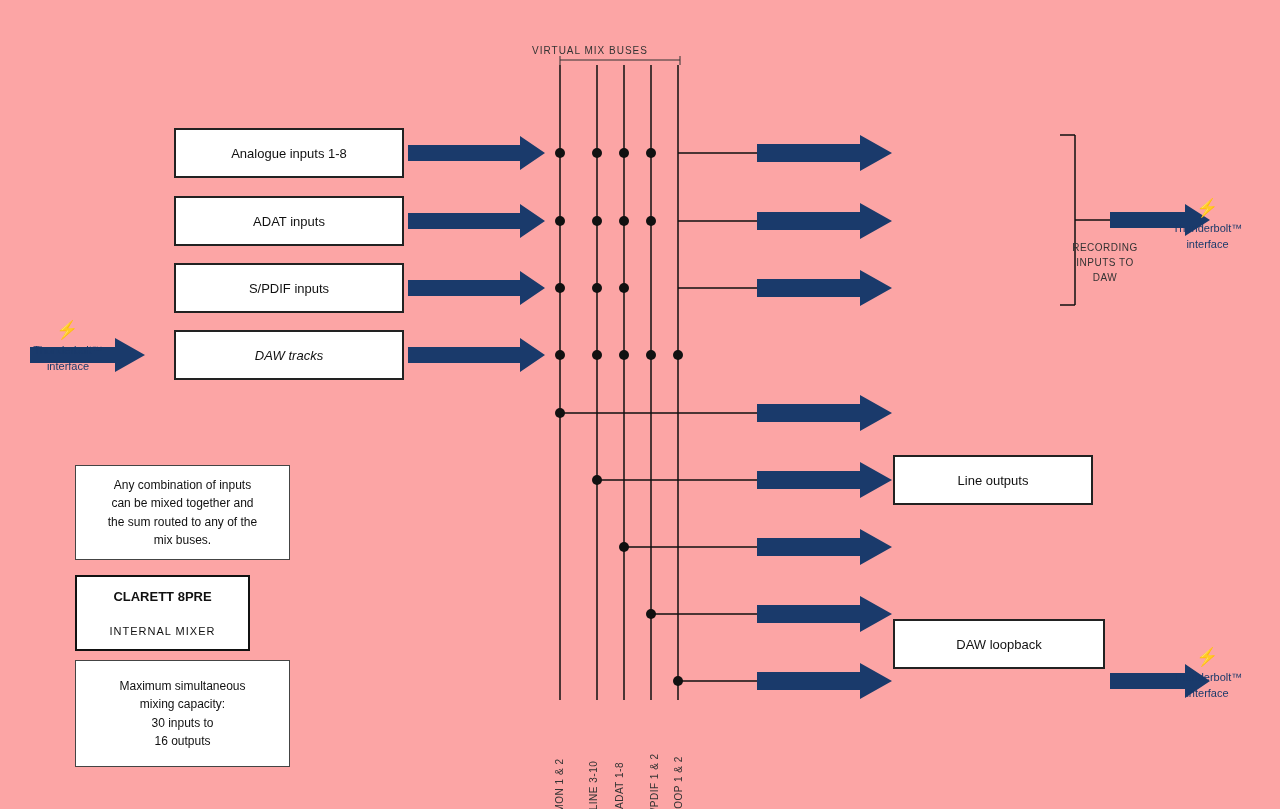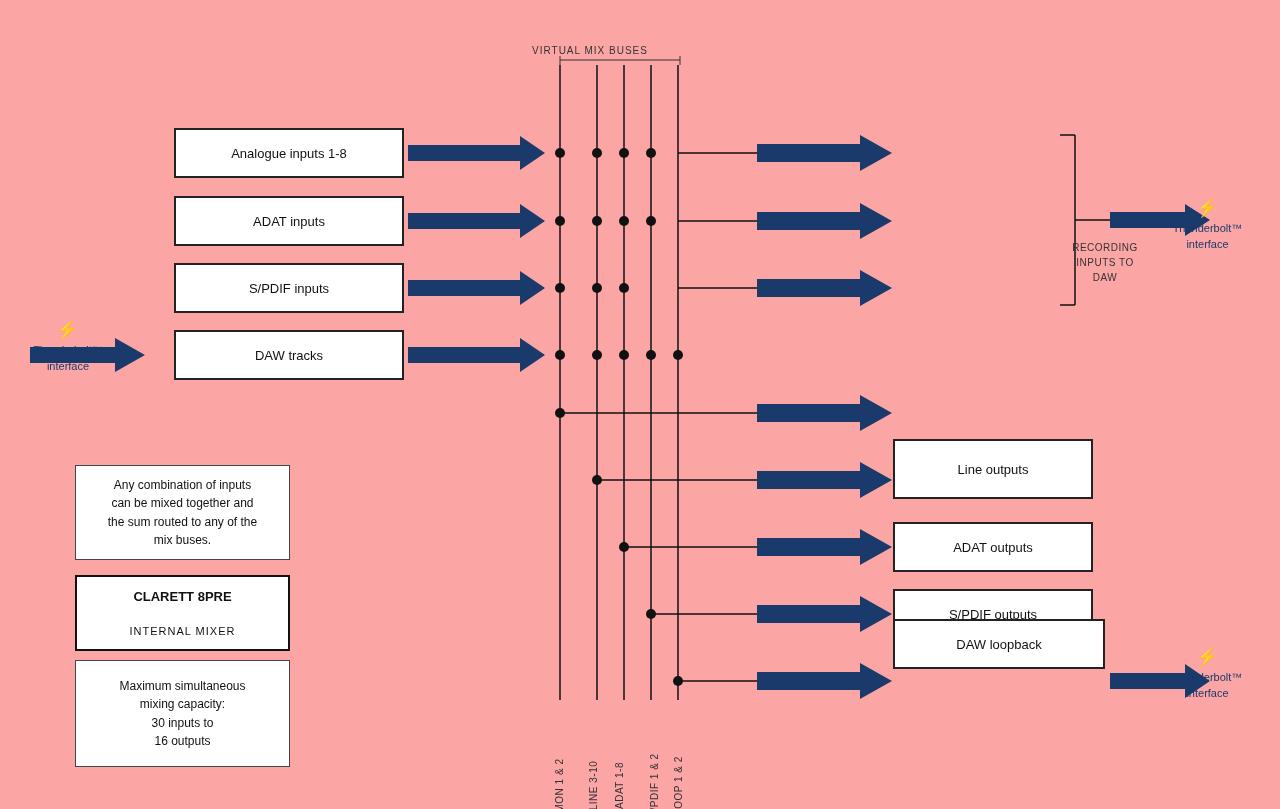--- a/index.html
+++ b/index.html
@@ -210,49 +210,43 @@
   </div>
 
   <div class="input-box" style="left:174px; top:196px; width:230px; height:50px;">
     <span>ADAT inputs</span>
   </div>
 
   <div class="input-box" style="left:174px; top:263px; width:230px; height:50px;">
     <span>S/PDIF inputs</span>
   </div>
 
-  <div class="input-box" style="left:174px; top:330px; width:230px; height:50px;">
+  <div class="input-box" style="left:174px; top:330px; width:230px; height:50px;font-style:italic;">
     <span>DAW tracks</span>
   </div>
 
 
-  <div class="output-box" style="left:893px; top:439px; width:200px; height:60px;">
+  <div class="output-box" style="left:893px; top:455px; width:200px; height:50px;">
     <span>Line outputs</span>
   </div>
 
-  <div class="output-box" style="left:893px; top:522px; width:200px; height:50px;">
-    <span>ADAT outputs</span>
-  </div>
-
-  <div class="output-box" style="left:893px; top:589px; width:200px; height:50px;">
-    <span>S/PDIF outputs</span>
-  </div>
+
 
   <div class="output-box" style="left:893px; top:619px; width:212px; height:50px;">
     <span>DAW loopback</span>
   </div>
 
   <div class="info-box" style="left:75px; top:465px; width:215px; padding:10px;">
     <span style="white-space:pre-line; font-size:12px;">Any combination of inputs
 can be mixed together and
 the sum routed to any of the
 mix buses.</span>
   </div>
 
-  <div class="info-box" style="left:75px; top:575px; width:215px; padding:10px; border-width:2.5px; border-color:#111;">
+  <div class="info-box" style="left:75px; top:575px; width:175px; padding:10px; border-width:2.5px; border-color:#111;">
     <div style="font-weight:bold; font-size:13px;">CLARETT 8PRE</div>
     <div style="font-size:11px; letter-spacing:1px; margin-top:16px;">INTERNAL MIXER</div>
   </div>
 
   <div class="info-box" style="left:75px; top:660px; width:215px; padding:16px;">
     <span style="white-space:pre-line; font-size:12px;">Maximum simultaneous
 mixing capacity:
 30 inputs to
 16 outputs</span>
   </div>

